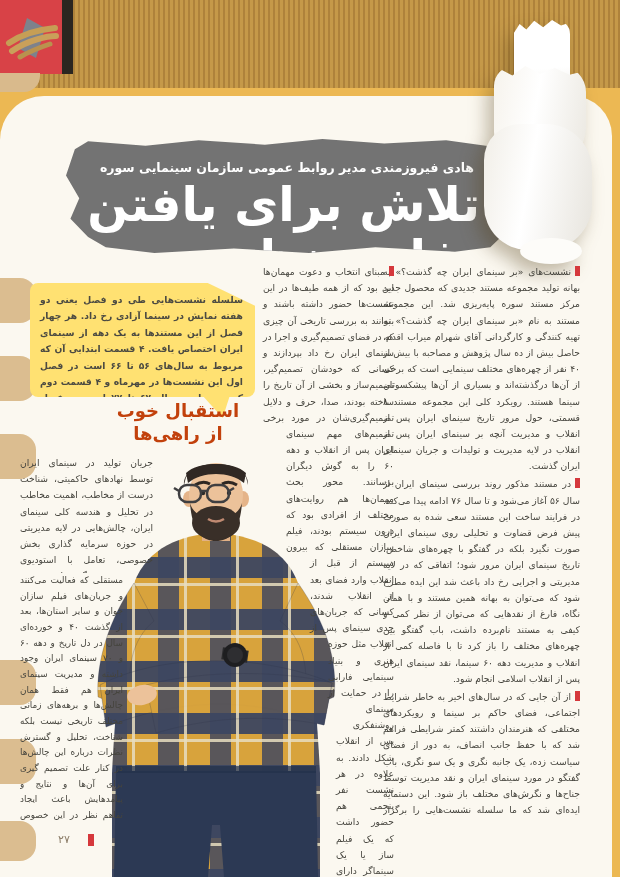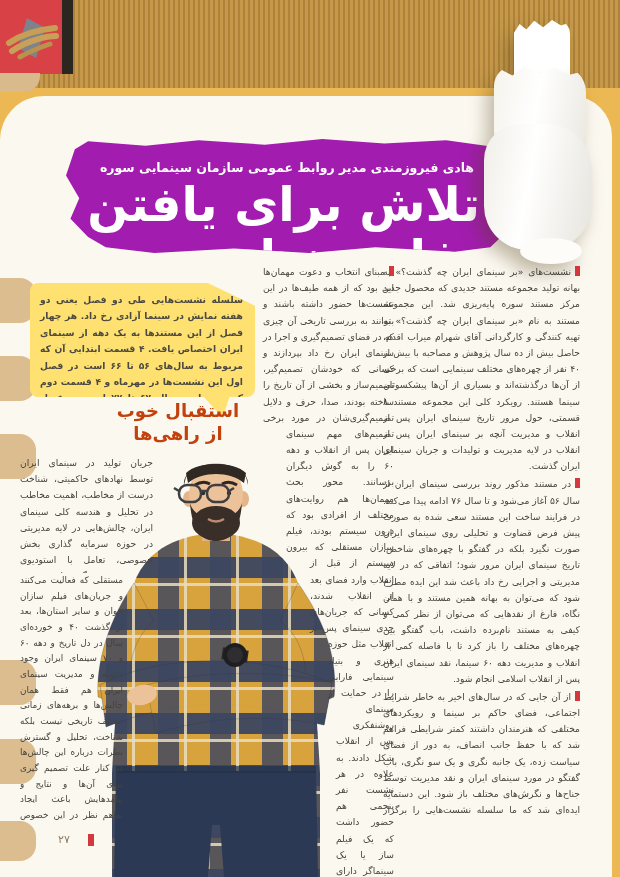--- a/index.html
+++ b/index.html
@@ -15,21 +15,21 @@
   .dark-strip{position:absolute;top:0;left:62px;width:11px;height:74px;background:#2B2620;z-index:3;}
   .content{position:absolute;top:96px;left:0;width:612px;height:781px;background:#FBF8F0;
         border-radius:44px 40px 0 0;z-index:2;}
 
   
   .pill{position:absolute;left:-16px;width:52px;height:45px;background:#DBBD90;border-radius:16px;z-index:3;}
   .pill-tab{position:absolute;left:0;top:73px;width:40px;height:19px;background:#D9BA8C;
         border-radius:0 0 16px 0;z-index:3;}
 
   
-  .band{position:absolute;left:66px;top:139px;width:442px;height:114px;background:#a21caf;z-index:4;
+  .band{position:absolute;left:66px;top:139px;width:442px;height:114px;background:#737373;z-index:4;
         clip-path:polygon(2% 9%,5% 2%,18% 6%,30% 1%,45% 5%,58% 0%,72% 4%,86% 1%,97% 7%,100% 14%,98% 28%,100% 46%,97% 62%,100% 80%,96% 95%,88% 99%,70% 95%,55% 100%,38% 96%,20% 100%,9% 95%,5% 86%,1% 70%,3% 52%,0% 32%);
         text-align:right;color:#fff;}
   .kicker{margin:21px 34px 3px 0;font-size:12.5px;font-weight:bold;letter-spacing:0;}
   .main-title{margin:2px 28px 0 0;font-size:48px;font-weight:bold;line-height:1.1;}
 
   
   .scroll{position:absolute;left:478px;top:20px;width:126px;height:246px;z-index:5;
         filter:drop-shadow(-7px 9px 9px rgba(80,60,20,0.35));}
   .s1{position:absolute;left:36px;top:0;width:56px;height:80px;
         background:linear-gradient(175deg,#ffffff 60%,#eceae3);border-radius:10px 14px 18px 16px;

